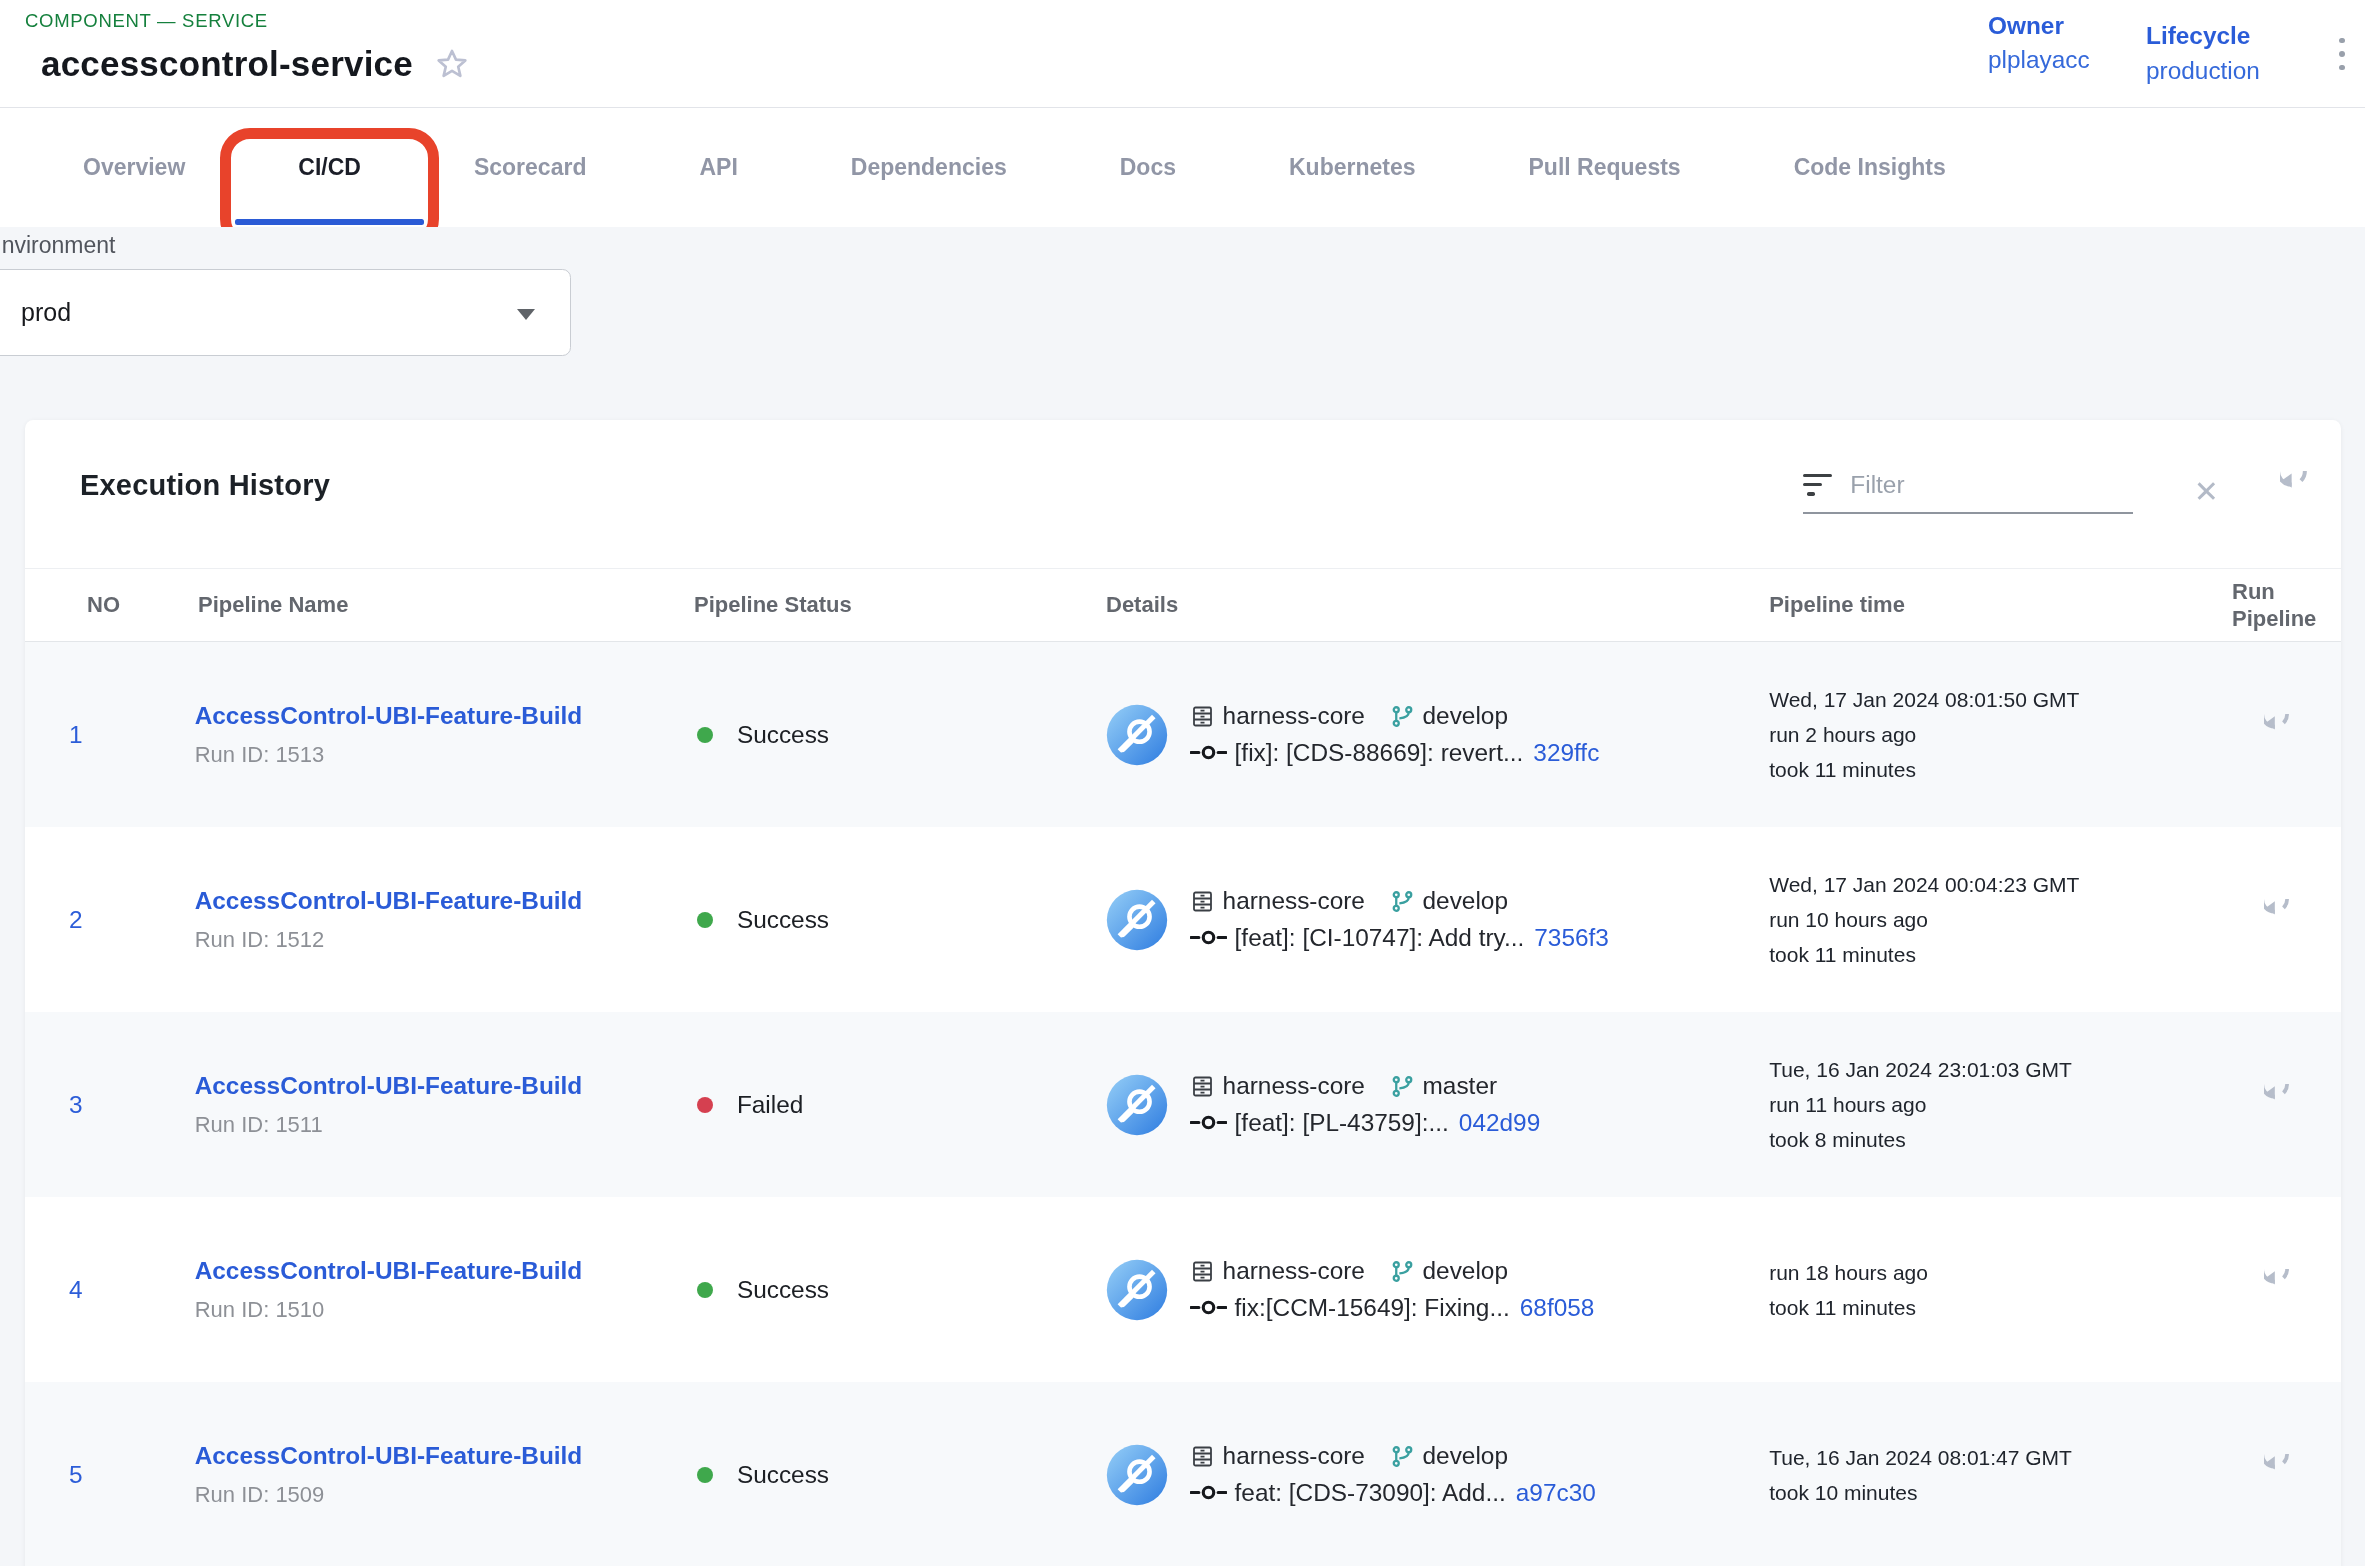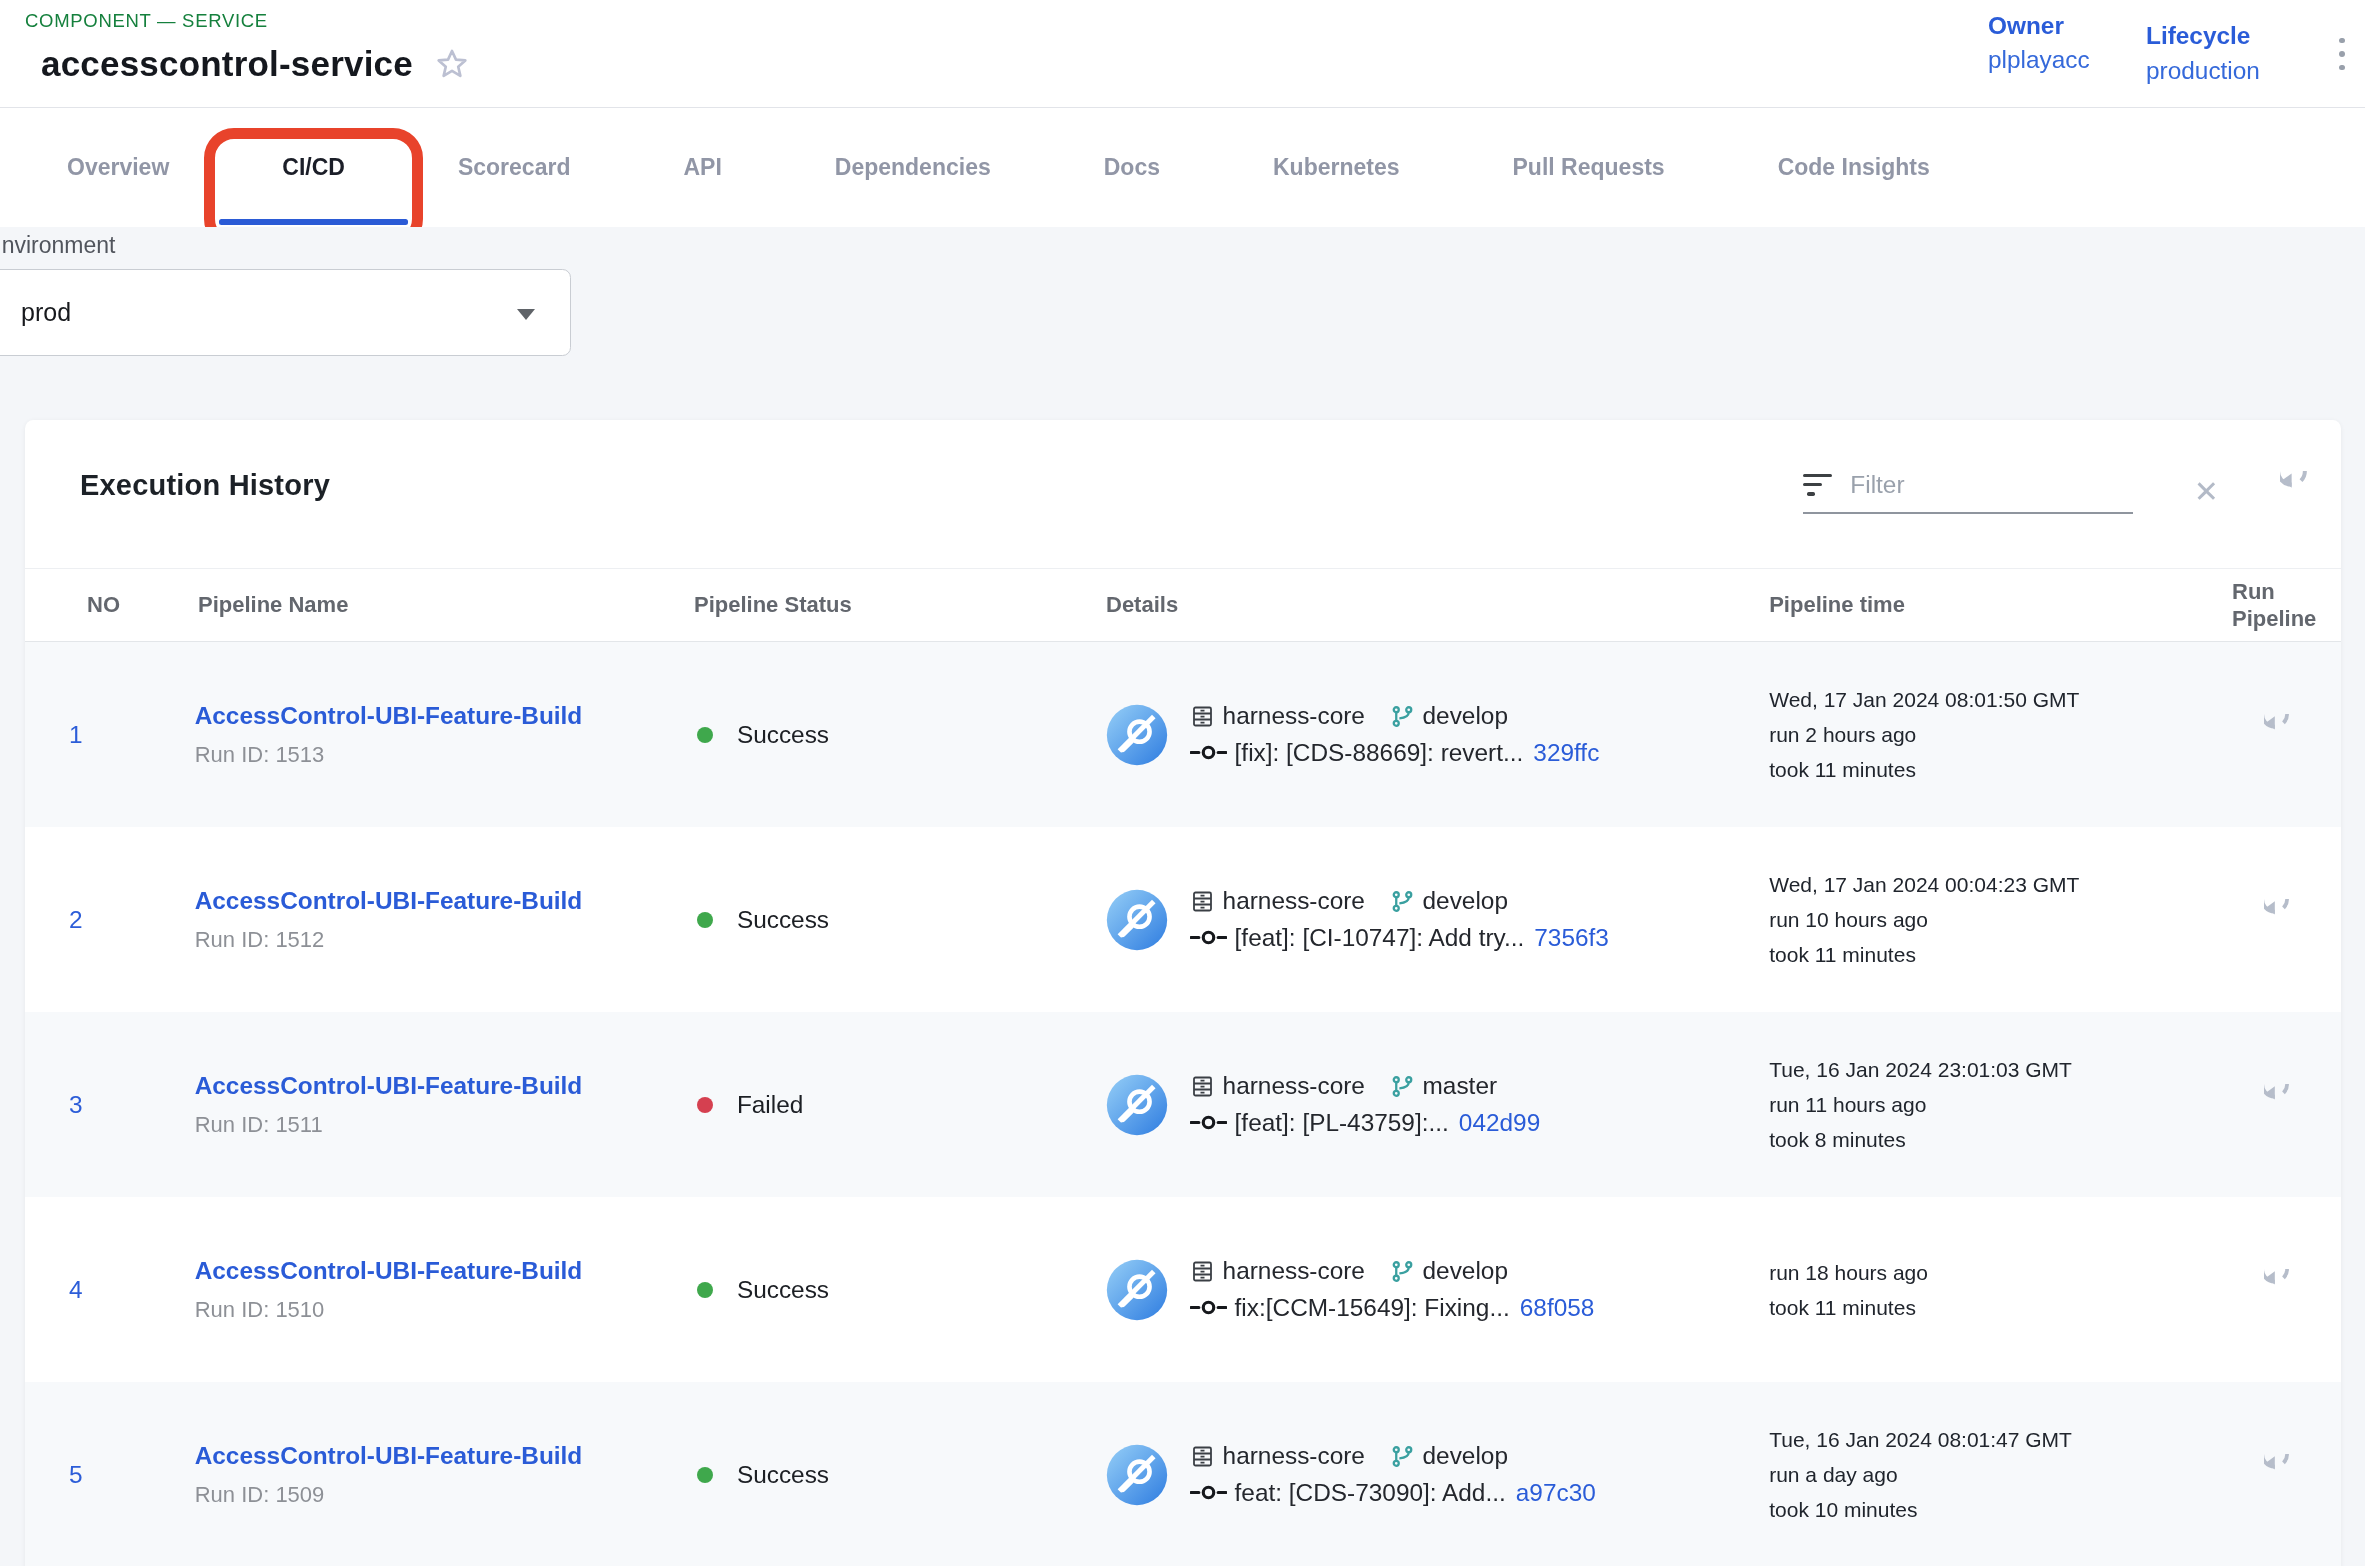--- a/index.html
+++ b/index.html
@@ -27,21 +27,21 @@
   .meta-lifecycle { top: 22px; left: 2146px; }
   .meta-label { font-size: 24.4px; font-weight: 700; color: #2a5cd8; }
   .meta-value { font-size: 24.4px; color: #3569da; cursor: pointer; }
   .kebab { position: absolute; top: 27px; left: 2325px; width: 34px; height: 54px;
     display: flex; flex-direction: column; align-items: center; justify-content: center; gap: 7.6px; cursor: pointer; }
   .kebab i { width: 5.9px; height: 5.9px; border-radius: 50%; background: #99a0ab; }
 
   
   .tabbar {
     position: absolute; top: 108px; left: 0; right: 0; height: 119px; background: #fff;
-    display: flex; align-items: stretch; padding-left: 38px;
+    display: flex; align-items: stretch; padding-left: 54px;
   }
   .tab {
     position: relative; display: flex; align-items: center;
     padding: 0 29px; margin-right: 55px;
     font-size: 23px; font-weight: 600; color: #9196a6; cursor: pointer; white-space: nowrap;
   }
   .tab.active { color: #1b1e28; font-weight: 700; }
   .tab.active::after {
     content: ""; position: absolute; left: -34px; right: -34px; bottom: 1.7px; height: 5.9px;
     background: #2b5bd6; border-radius: 2.5px;
@@ -532,21 +532,20 @@
                     <circle cx="21" cy="12" r="6" fill="none" stroke="#16181c" stroke-width="3.6"></circle>
                   </svg>
                 </span>
               <span>feat: [CDS-73090]: Add...</span>
               <a class="hash-link">a97c30</a>
             </div>
           </div>
         </div>
         <div class="cell-time">
           <div>Tue, 16 Jan 2024 08:01:47 GMT</div>
-          <div>run a day ago</div>
           <div>took 10 minutes</div>
         </div>
         <div class="cell-run">
           <span class="icon-btn rerun">
             <svg width="39" height="39" viewBox="0 0 44 44">
                 <path d="M12.2 14.2 A14 14 0 1 1 22 10" fill="none" stroke="#b6bdca" stroke-width="4.2"></path>
                 <polygon points="12.2,2.5 12.2,17.5 2.2,9.8" fill="#b6bdca"></polygon>
               </svg>
           </span>
         </div>

